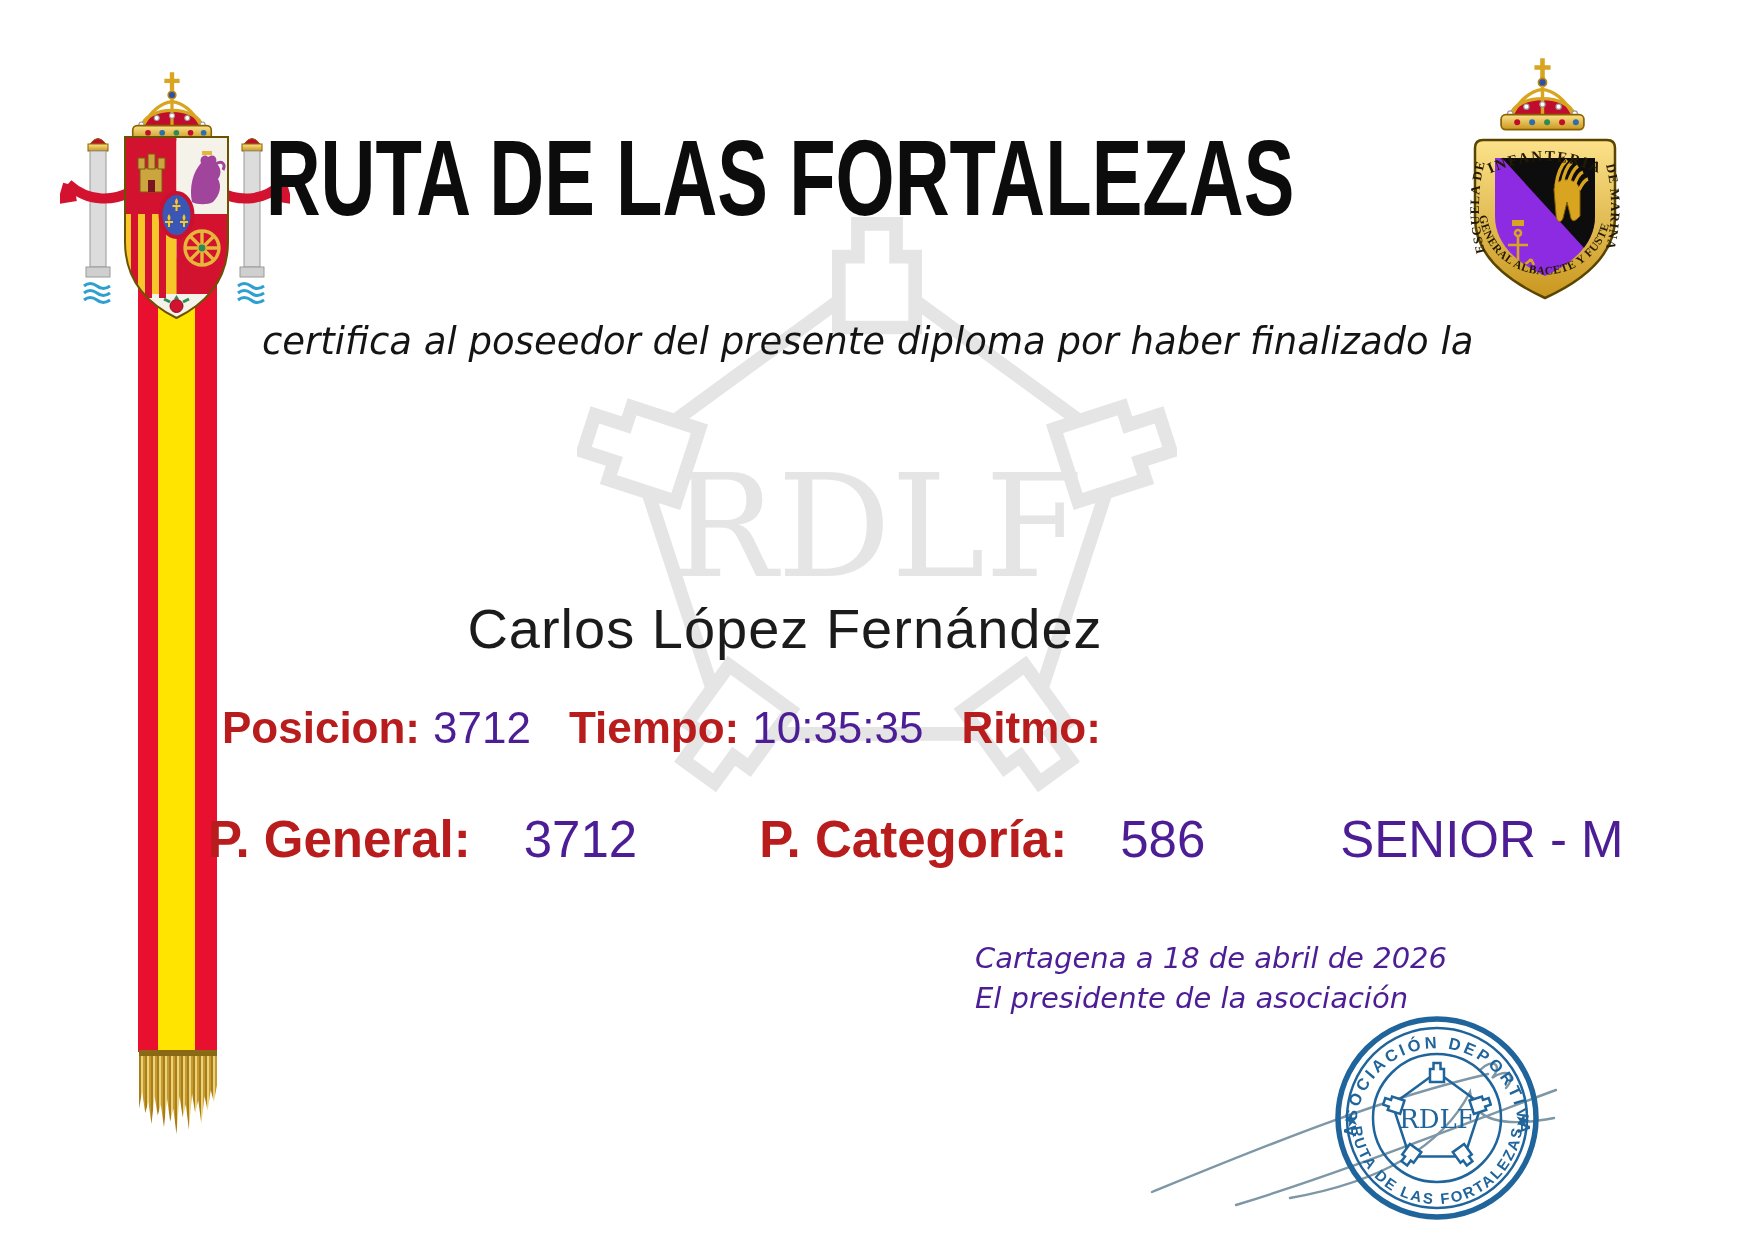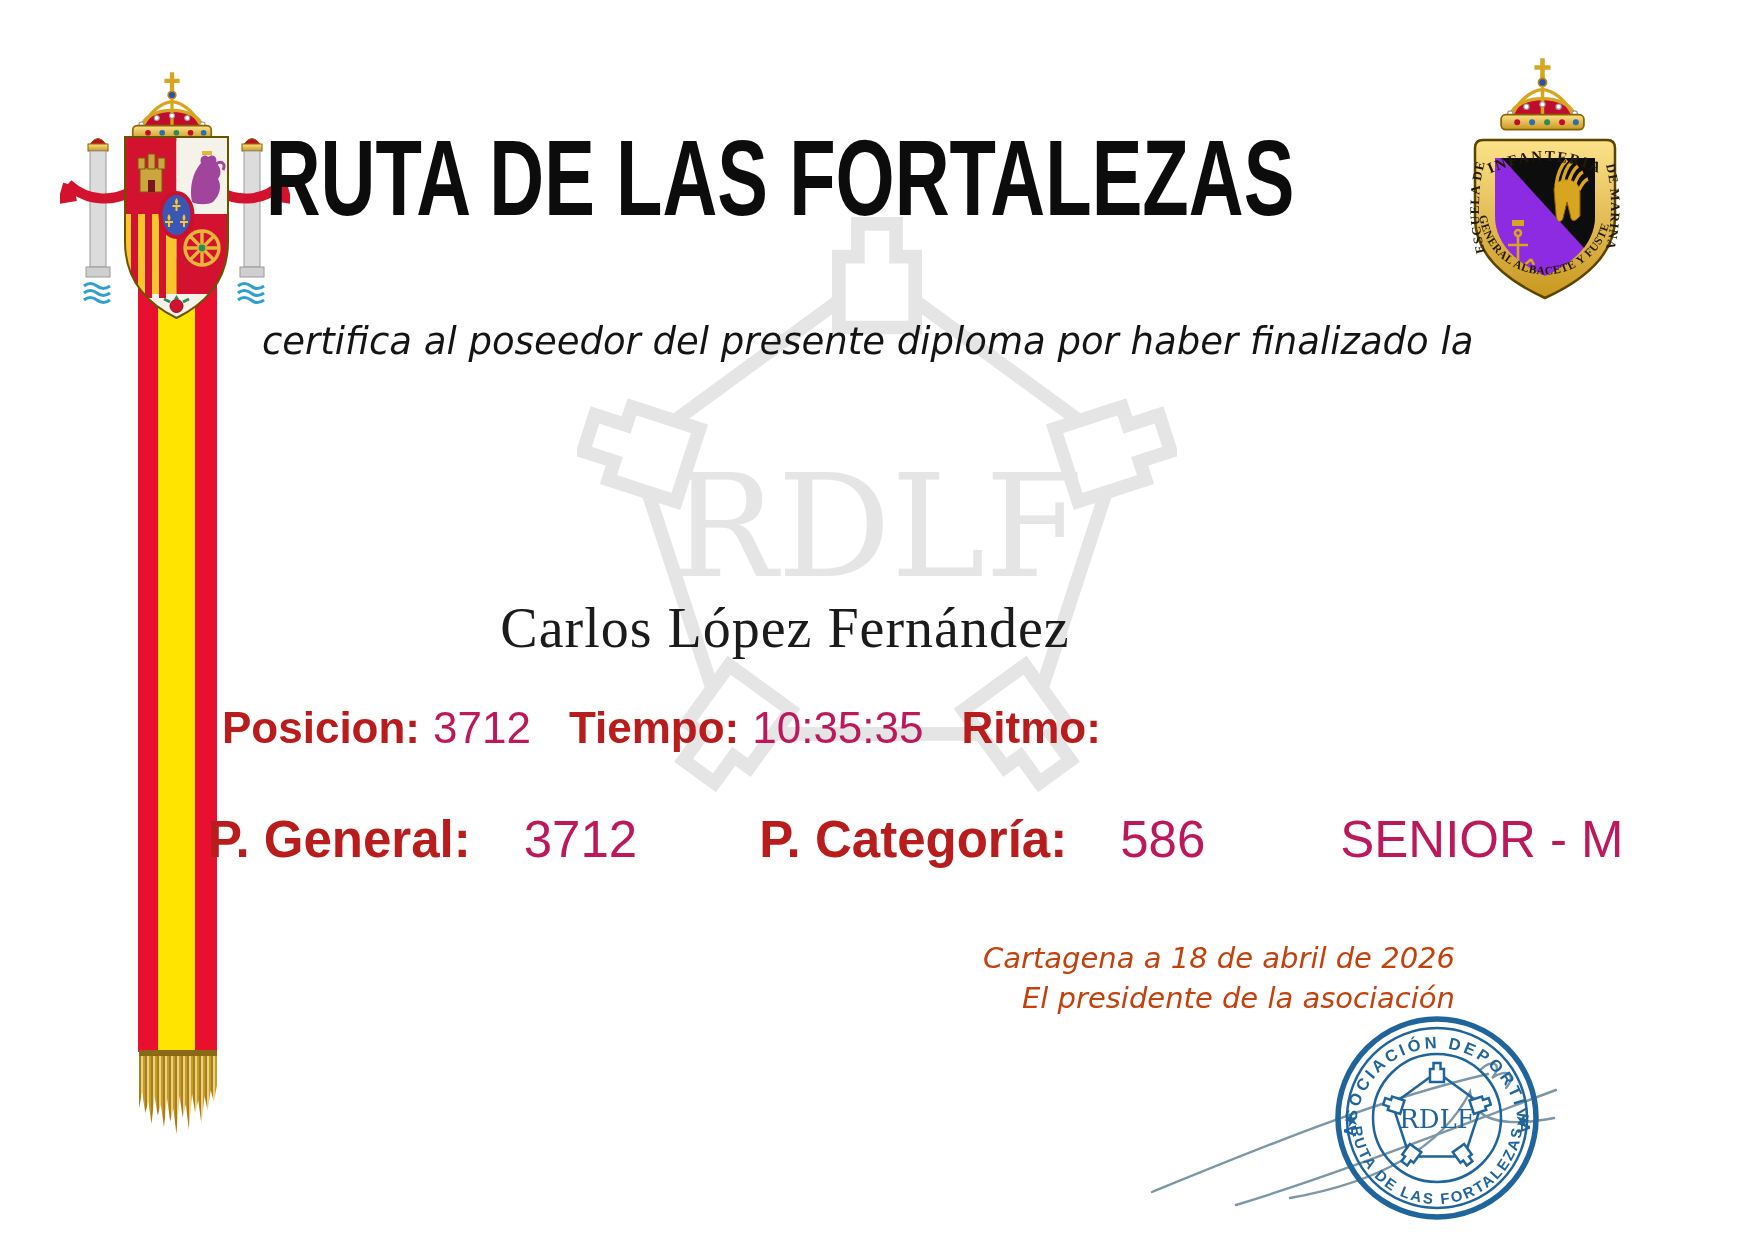--- a/index.html
+++ b/index.html
@@ -26,34 +26,34 @@
   .title{left:230px;top:116px;width:1100px;text-align:center;z-index:2;
          font-weight:700;font-size:76px;letter-spacing:0px;color:#0c0c0c;
          transform:scaleY(1.42);transform-origin:50% 0;white-space:nowrap;}
 
   
   .hand{font-family:"DejaVu Sans",sans-serif;font-style:italic;}
   .para{left:262px;top:310px;width:1260px;z-index:2;font-size:37px;line-height:64px;color:#141414;}
   .para div{white-space:nowrap;}
 
   .name{left:180px;top:596px;width:1210px;text-align:center;z-index:2;
-        font-size:56px;font-weight:400;color:#1b1b1b;letter-spacing:1px;font-family:Liberation Serif, serif;}
+        font-size:56px;font-weight:400;color:#1b1b1b;letter-spacing:1px;}
 
   
   .statrow{display:flex;align-items:baseline;z-index:2;white-space:nowrap;}
   .row1{left:222px;top:703px;font-size:44px;}
   .row2{left:208px;top:810px;font-size:51px;gap:40px;}
   .statrow .lbl{font-weight:700;color:#b91c1c;}
-  .statrow .val{font-weight:400;color:#be185d;margin-left:13px;}
+  .statrow .val{font-weight:400;color:#4c1d95;margin-left:13px;}
   .statrow .gap{width:38px;}
   .row2 .gap{width:42px;}
 
   
-  .footer{right:300px;top:938px;width:500px;text-align:right;z-index:2;
-          font-size:29px;line-height:40px;color:#c2410c;}
+  .footer{right:280px;top:938px;width:500px;z-index:2;
+          font-size:29px;line-height:40px;color:#4c1d95;}
 
   
   .stampsvg{left:1140px;top:1000px;width:430px;height:241px;z-index:3;color:var(--stamp-blue,#1f649b);}
   .stamp-arc{font-family:"Liberation Sans",sans-serif;font-weight:700;fill:currentColor;}
   .serif{font-family:"DejaVu Serif","Liberation Serif",serif;}
   .sig{stroke:var(--sig-gray,#7d97a6);stroke-width:2.4;fill:none;stroke-linecap:round;}
 
   
   .f-gold{fill:var(--gold,#d9a520);}
   .s-gold{stroke:var(--gold,#d9a520);}

